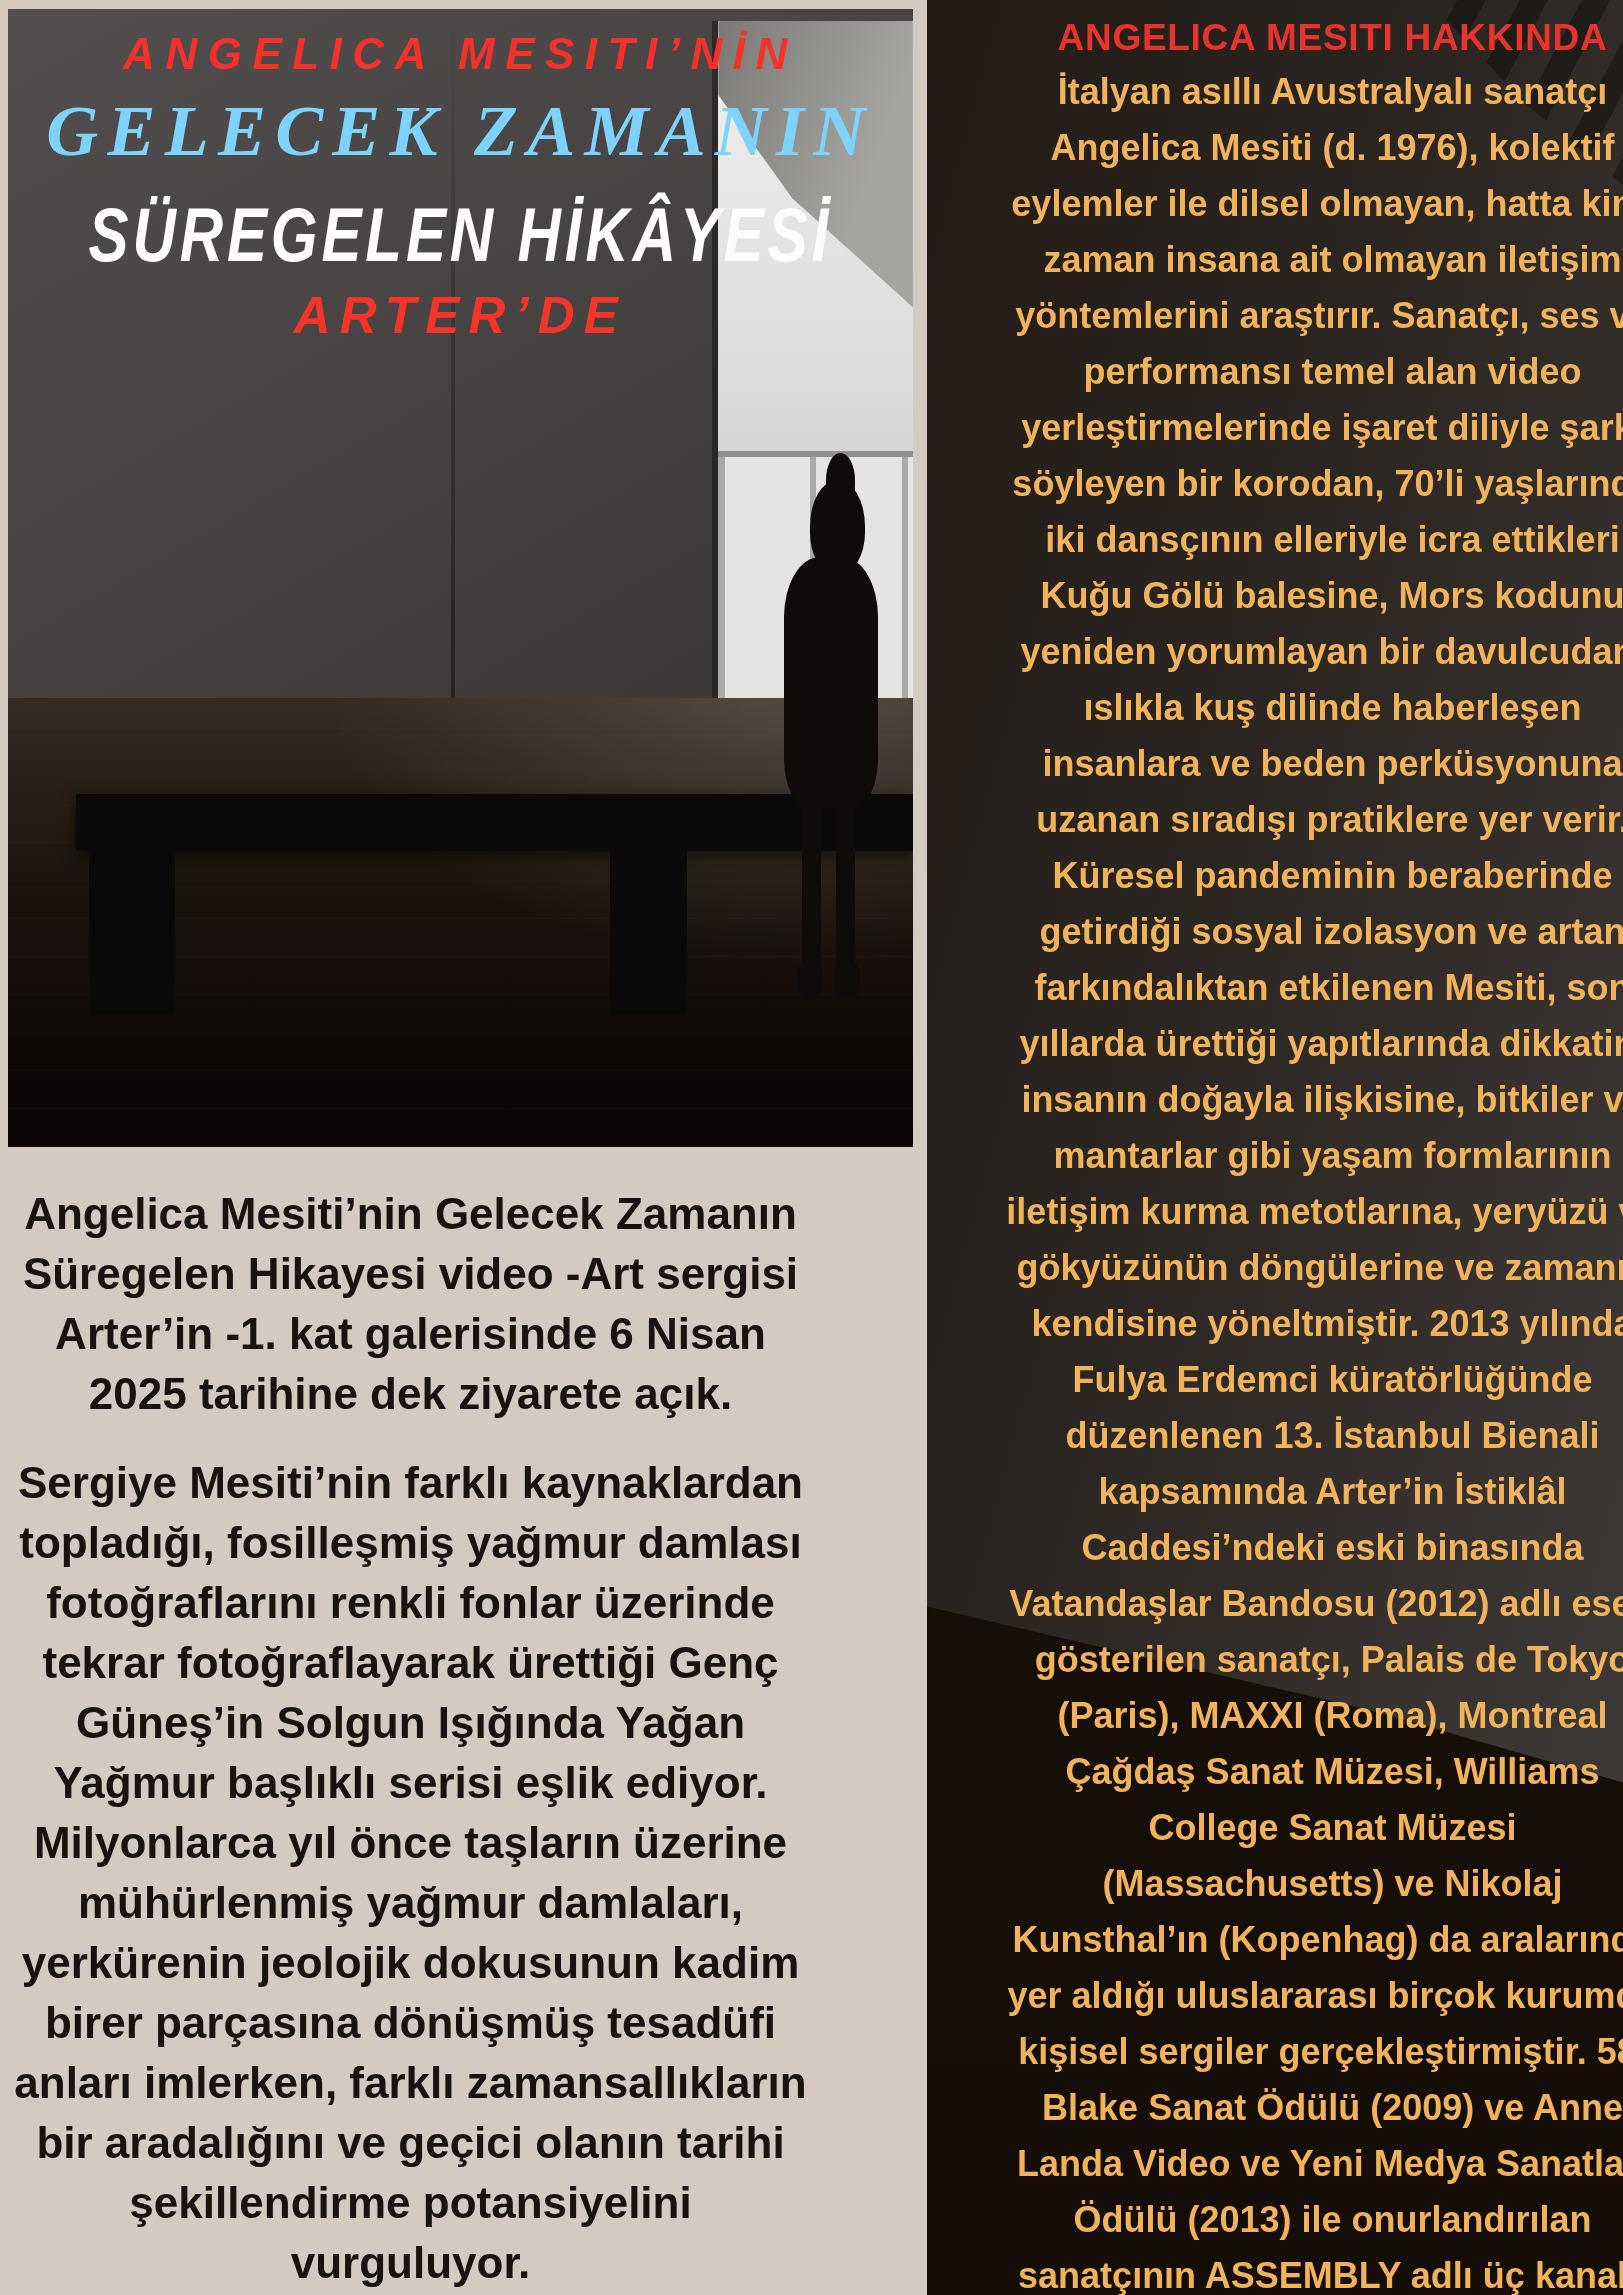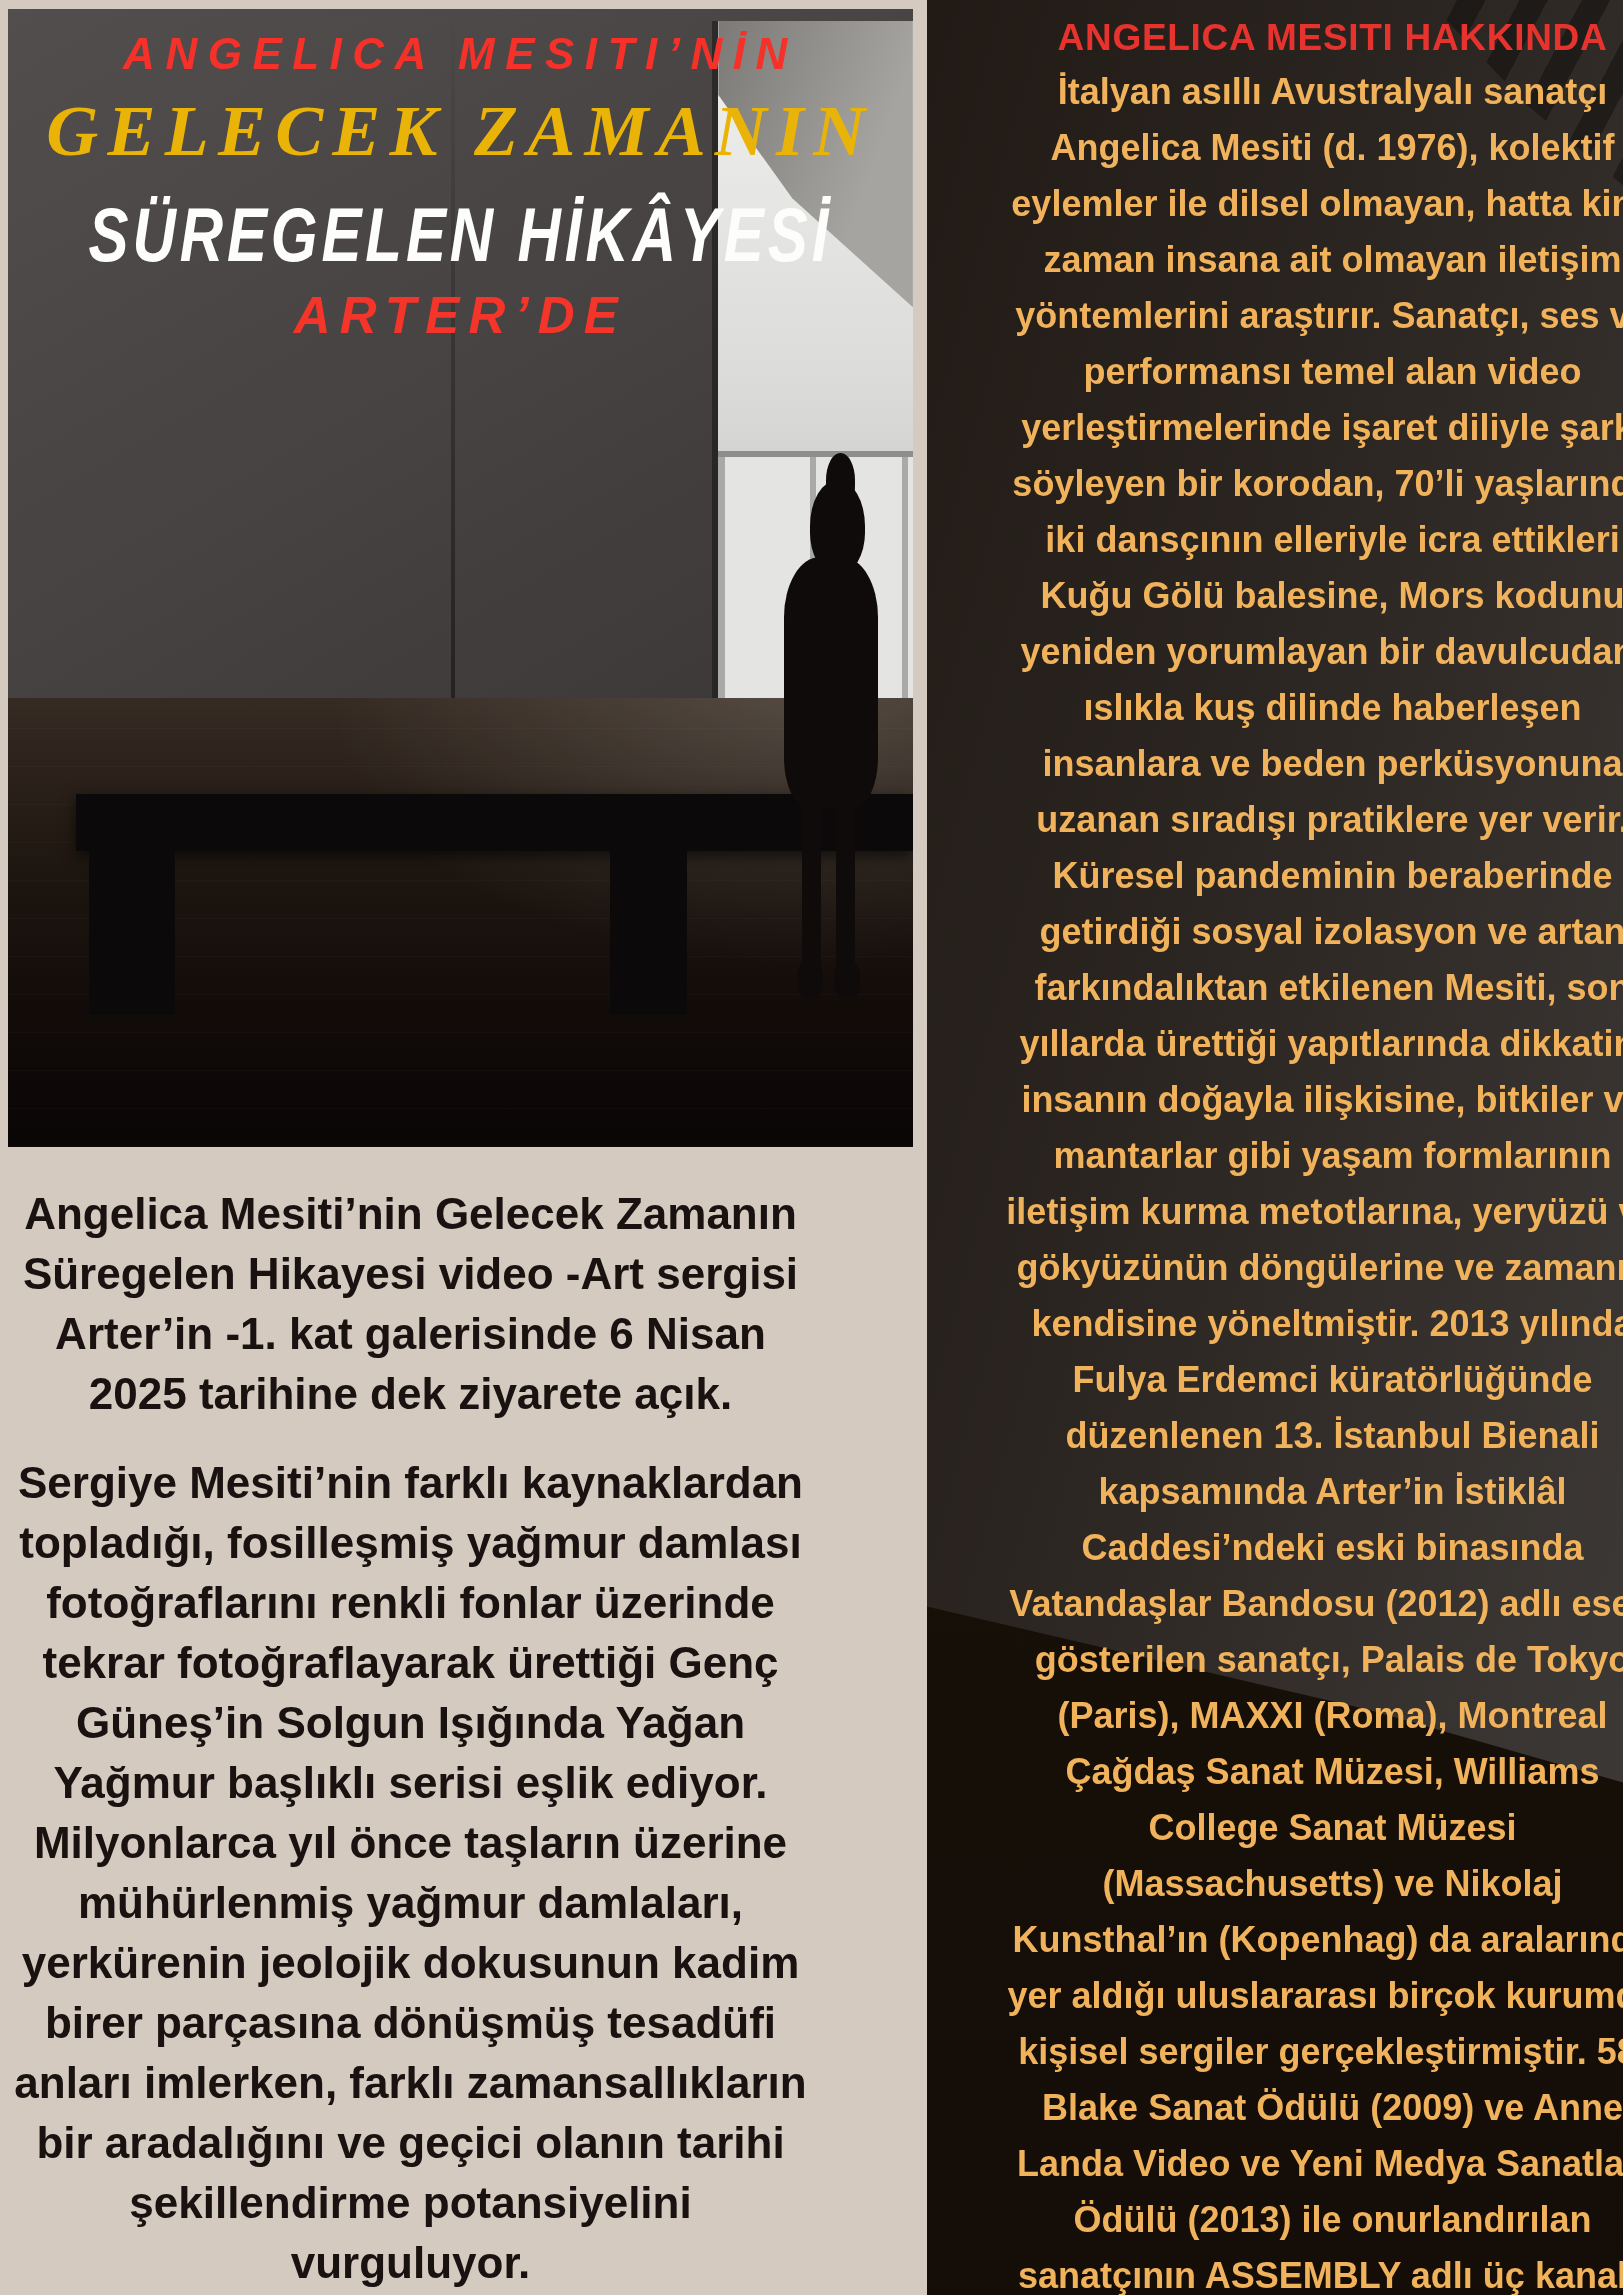--- a/index.html
+++ b/index.html
@@ -46,21 +46,21 @@
   .torso{ left:12%; top:19%; width:72%; height:46%;
     border-radius:38% 38% 26% 26% / 24% 24% 20% 20%; }
   .pleg{ top:62%; width:14%; height:33%; border-radius:6.5px; }
   .pleg.l{ left:26%; } .pleg.r{ left:52%; }
   .foot{ top:93%; width:20%; height:7%; border-radius:40%; }
   .foot.fl{ left:22%; } .foot.fr{ left:50%; }
 
   
   .hero h1{ position:absolute; left:0; width:100%; text-align:center; font-weight:bold; }
   .t1{ top:19.6px;  color:#f53129; font-size:44px; letter-spacing:10.5px; }
-  .t2{ top:81px; color:#eab308; font-size:72px; letter-spacing:9.2px;
+  .t2{ top:81px; color:#7dd3fc; font-size:72px; letter-spacing:9.2px;
        font-family:"Liberation Serif", serif; }
   .t3{ top:182px; color:#fdfdfb; font-size:60px; letter-spacing:3.9px;
        transform:scaleY(1.28); transform-origin:top center; }
   .t4{ top:277px; color:#f5342a; font-size:51px; letter-spacing:9.2px; }
 
   
   .info{
     position:absolute; left:0; top:1147px; width:821px; height:1149px;
     padding:37px 9.2px 13px 9.2px; text-align:center;
   }

